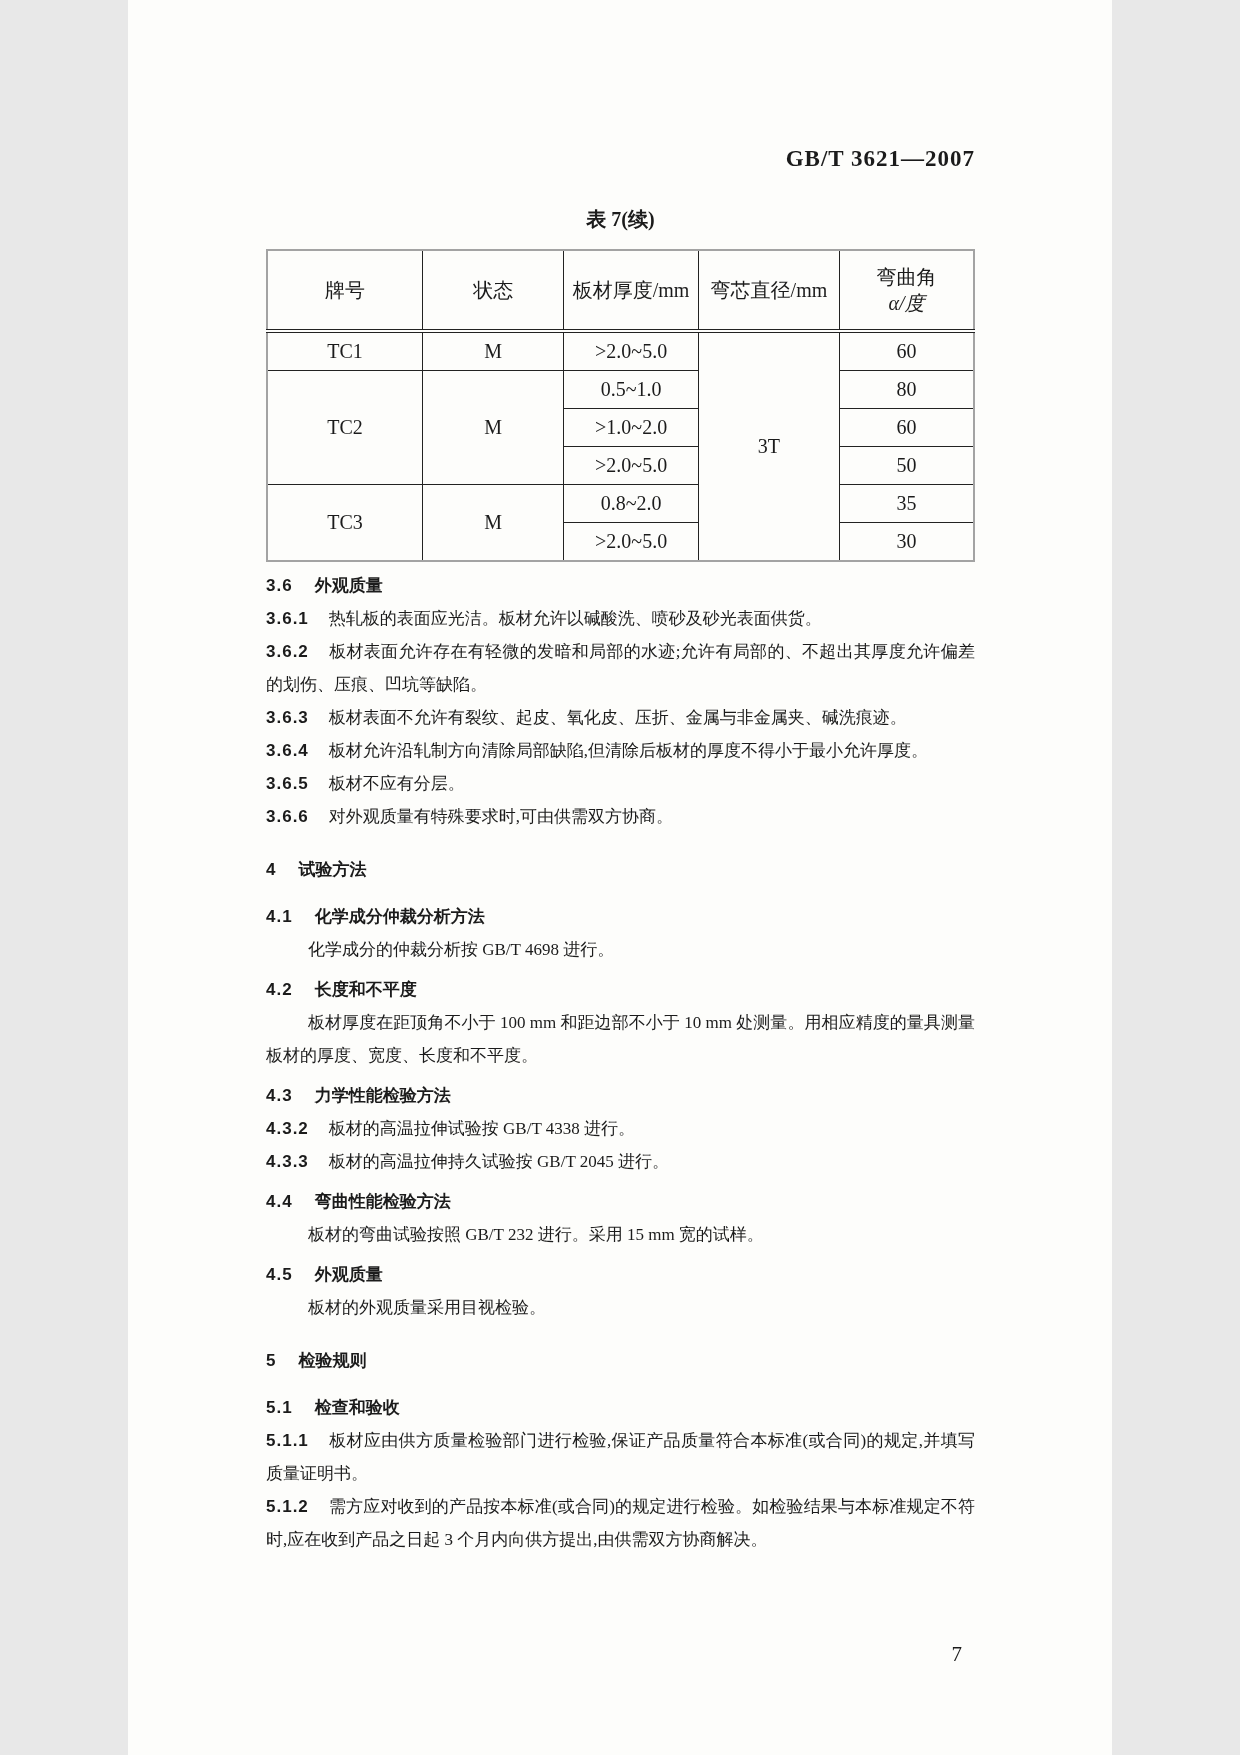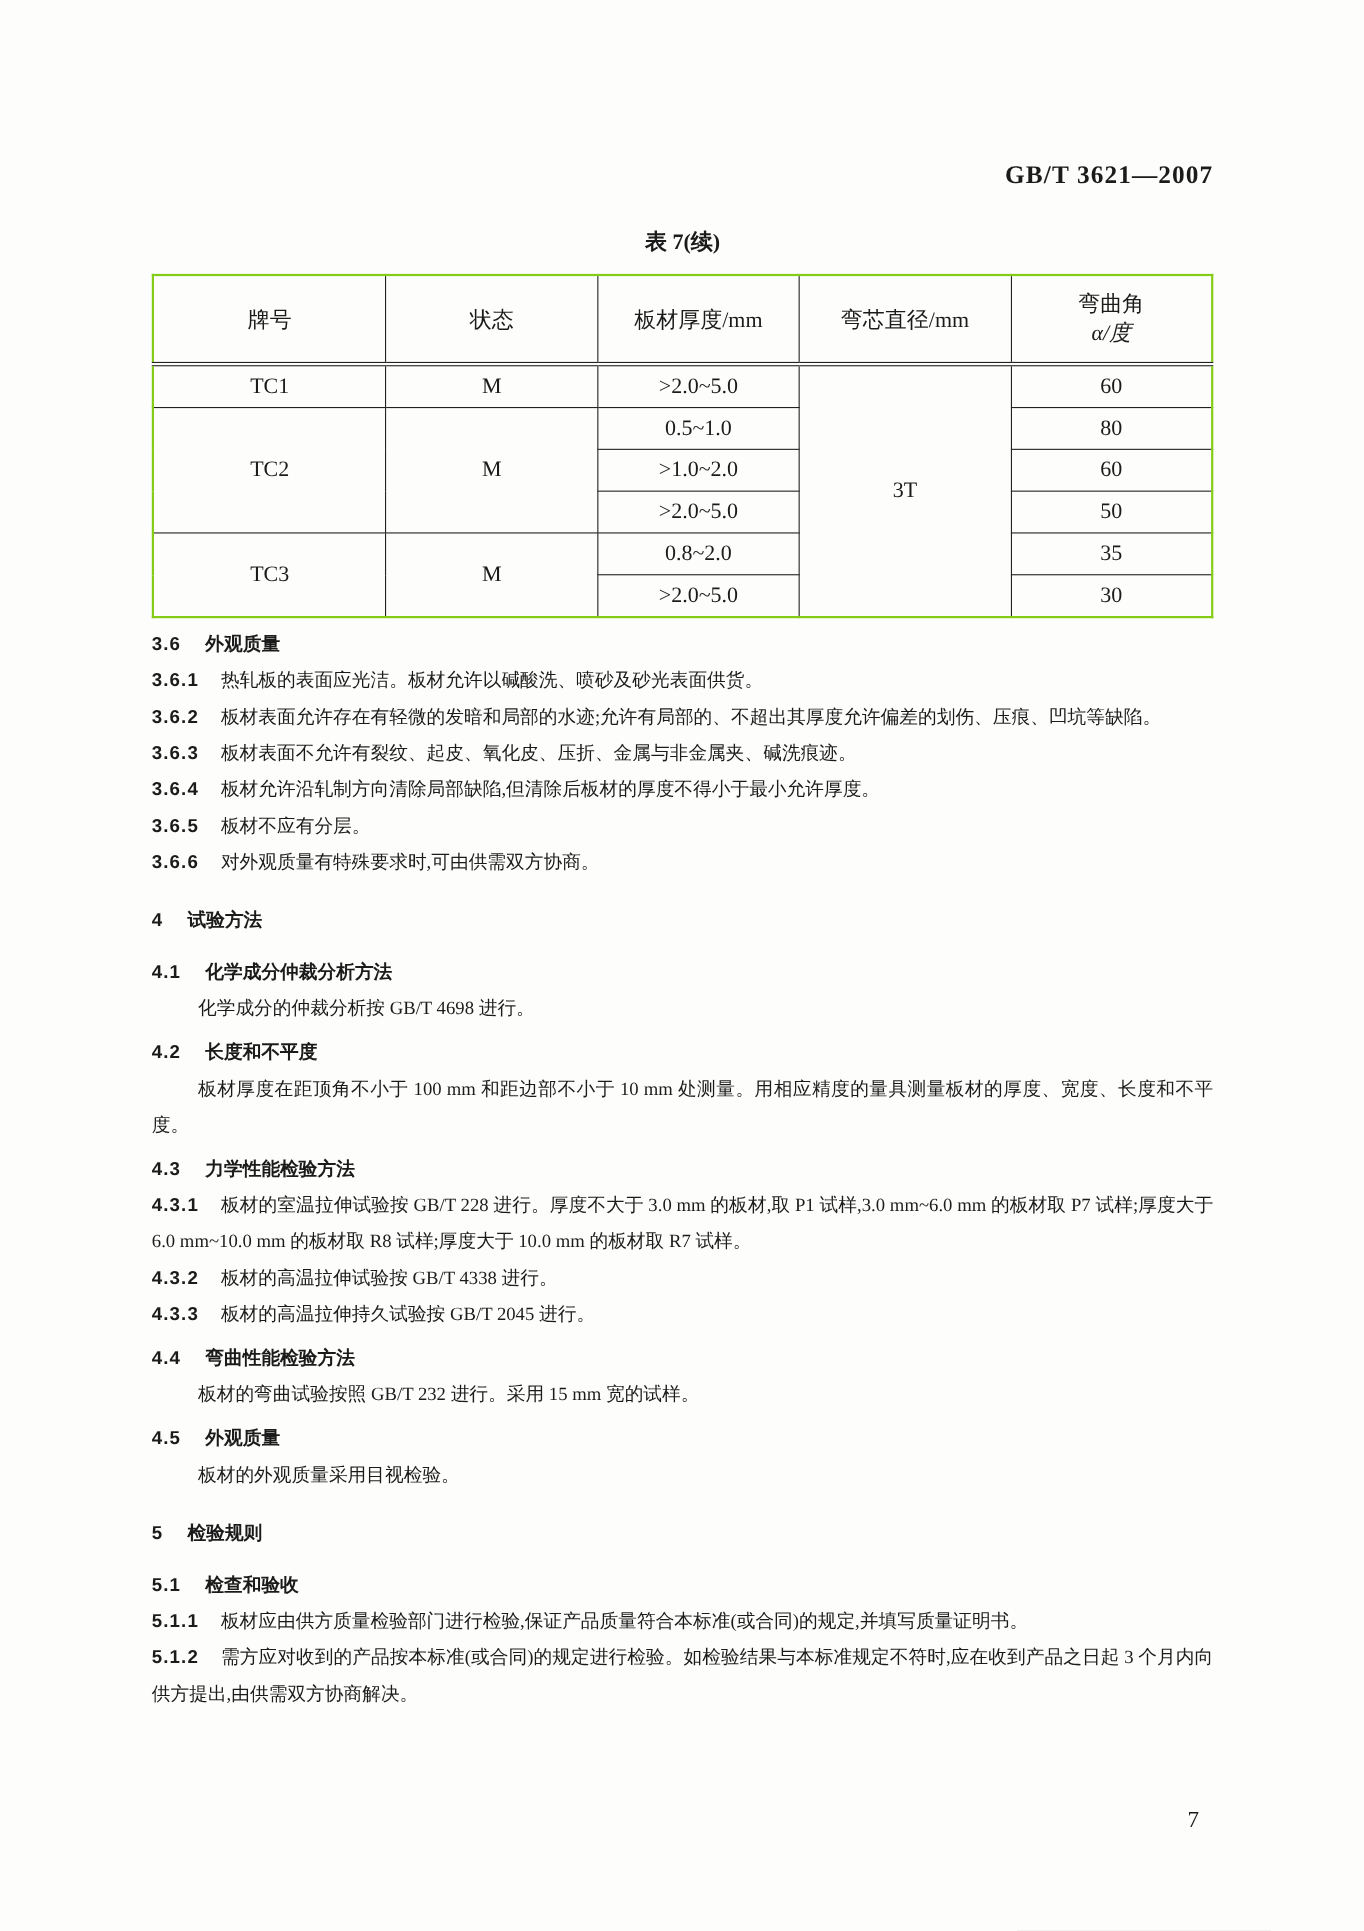--- a/index.html
+++ b/index.html
@@ -1,18 +1,18 @@
 <!DOCTYPE html>
 <html><head>
 <meta charset="utf-8">
 <style>
   html,body{margin:0;padding:0;background:#e8e8e8;}
   .page{
     position:relative;
-    width:1240px;height:1755px;
+    width:984px;height:1755px;
     margin:0 auto;
     background:#fdfdfb;
     color:#1b1b1b;
     font-family:"Liberation Serif", serif;
     overflow:hidden;
   }
   .inner{padding:146px 137px 0 138px;}
   .doc-header{
     text-align:right;
     font-weight:bold;
@@ -26,21 +26,21 @@
     font-weight:bold;
     margin-top:34px;
     font-family:Liberation Serif, serif;
   }
   table.spec{
     width:100%;
     margin-top:16px;
     border-collapse:collapse;
     font-size:20px;
   }
-  table.spec{border:2px solid #84cc16;}
+  table.spec{border:2px solid #a3a3a3;}
   table.spec th, table.spec td{
     border:1px solid #222;
     text-align:center;
     vertical-align:middle;
     padding:0 4px;
     font-weight:normal;
   }
   table.spec thead th{
     height:78px;
     border-bottom:4px double #222;
@@ -155,21 +155,20 @@
       <p class="pnum"><span class="num">3.6.4</span><span>板材允许沿轧制方向清除局部缺陷,但清除后板材的厚度不得小于最小允许厚度。</span></p>
       <p class="pnum"><span class="num">3.6.5</span><span>板材不应有分层。</span></p>
       <p class="pnum"><span class="num">3.6.6</span><span>对外观质量有特殊要求时,可由供需双方协商。</span></p>
 
       <p class="h-chapter"><span class="num">4</span><span>试验方法</span></p>
       <p class="h-section"><span class="num">4.1</span><span>化学成分仲裁分析方法</span></p>
       <p class="p-indent">化学成分的仲裁分析按 GB/T 4698 进行。</p>
       <p class="h-section"><span class="num">4.2</span><span>长度和不平度</span></p>
       <p class="p-indent">板材厚度在距顶角不小于 100 mm 和距边部不小于 10 mm 处测量。用相应精度的量具测量板材的厚度、宽度、长度和不平度。</p>
       <p class="h-section"><span class="num">4.3</span><span>力学性能检验方法</span></p>
-      <p class="pnum"><span class="num">4.3.1</span><span>板材的室温拉伸试验按 GB/T 228 进行。厚度不大于 3.0 mm 的板材,取 P1 试样,3.0 mm~6.0 mm 的板材取 P7 试样;厚度大于 6.0 mm~10.0 mm 的板材取 R8 试样;厚度大于 10.0 mm 的板材取 R7 试样。</span></p>
       <p class="pnum"><span class="num">4.3.2</span><span>板材的高温拉伸试验按 GB/T 4338 进行。</span></p>
       <p class="pnum"><span class="num">4.3.3</span><span>板材的高温拉伸持久试验按 GB/T 2045 进行。</span></p>
       <p class="h-section"><span class="num">4.4</span><span>弯曲性能检验方法</span></p>
       <p class="p-indent">板材的弯曲试验按照 GB/T 232 进行。采用 15 mm 宽的试样。</p>
       <p class="h-section"><span class="num">4.5</span><span>外观质量</span></p>
       <p class="p-indent">板材的外观质量采用目视检验。</p>
 
       <p class="h-chapter"><span class="num">5</span><span>检验规则</span></p>
       <p class="h-section"><span class="num">5.1</span><span>检查和验收</span></p>
       <p class="pnum"><span class="num">5.1.1</span><span>板材应由供方质量检验部门进行检验,保证产品质量符合本标准(或合同)的规定,并填写质量证明书。</span></p>

